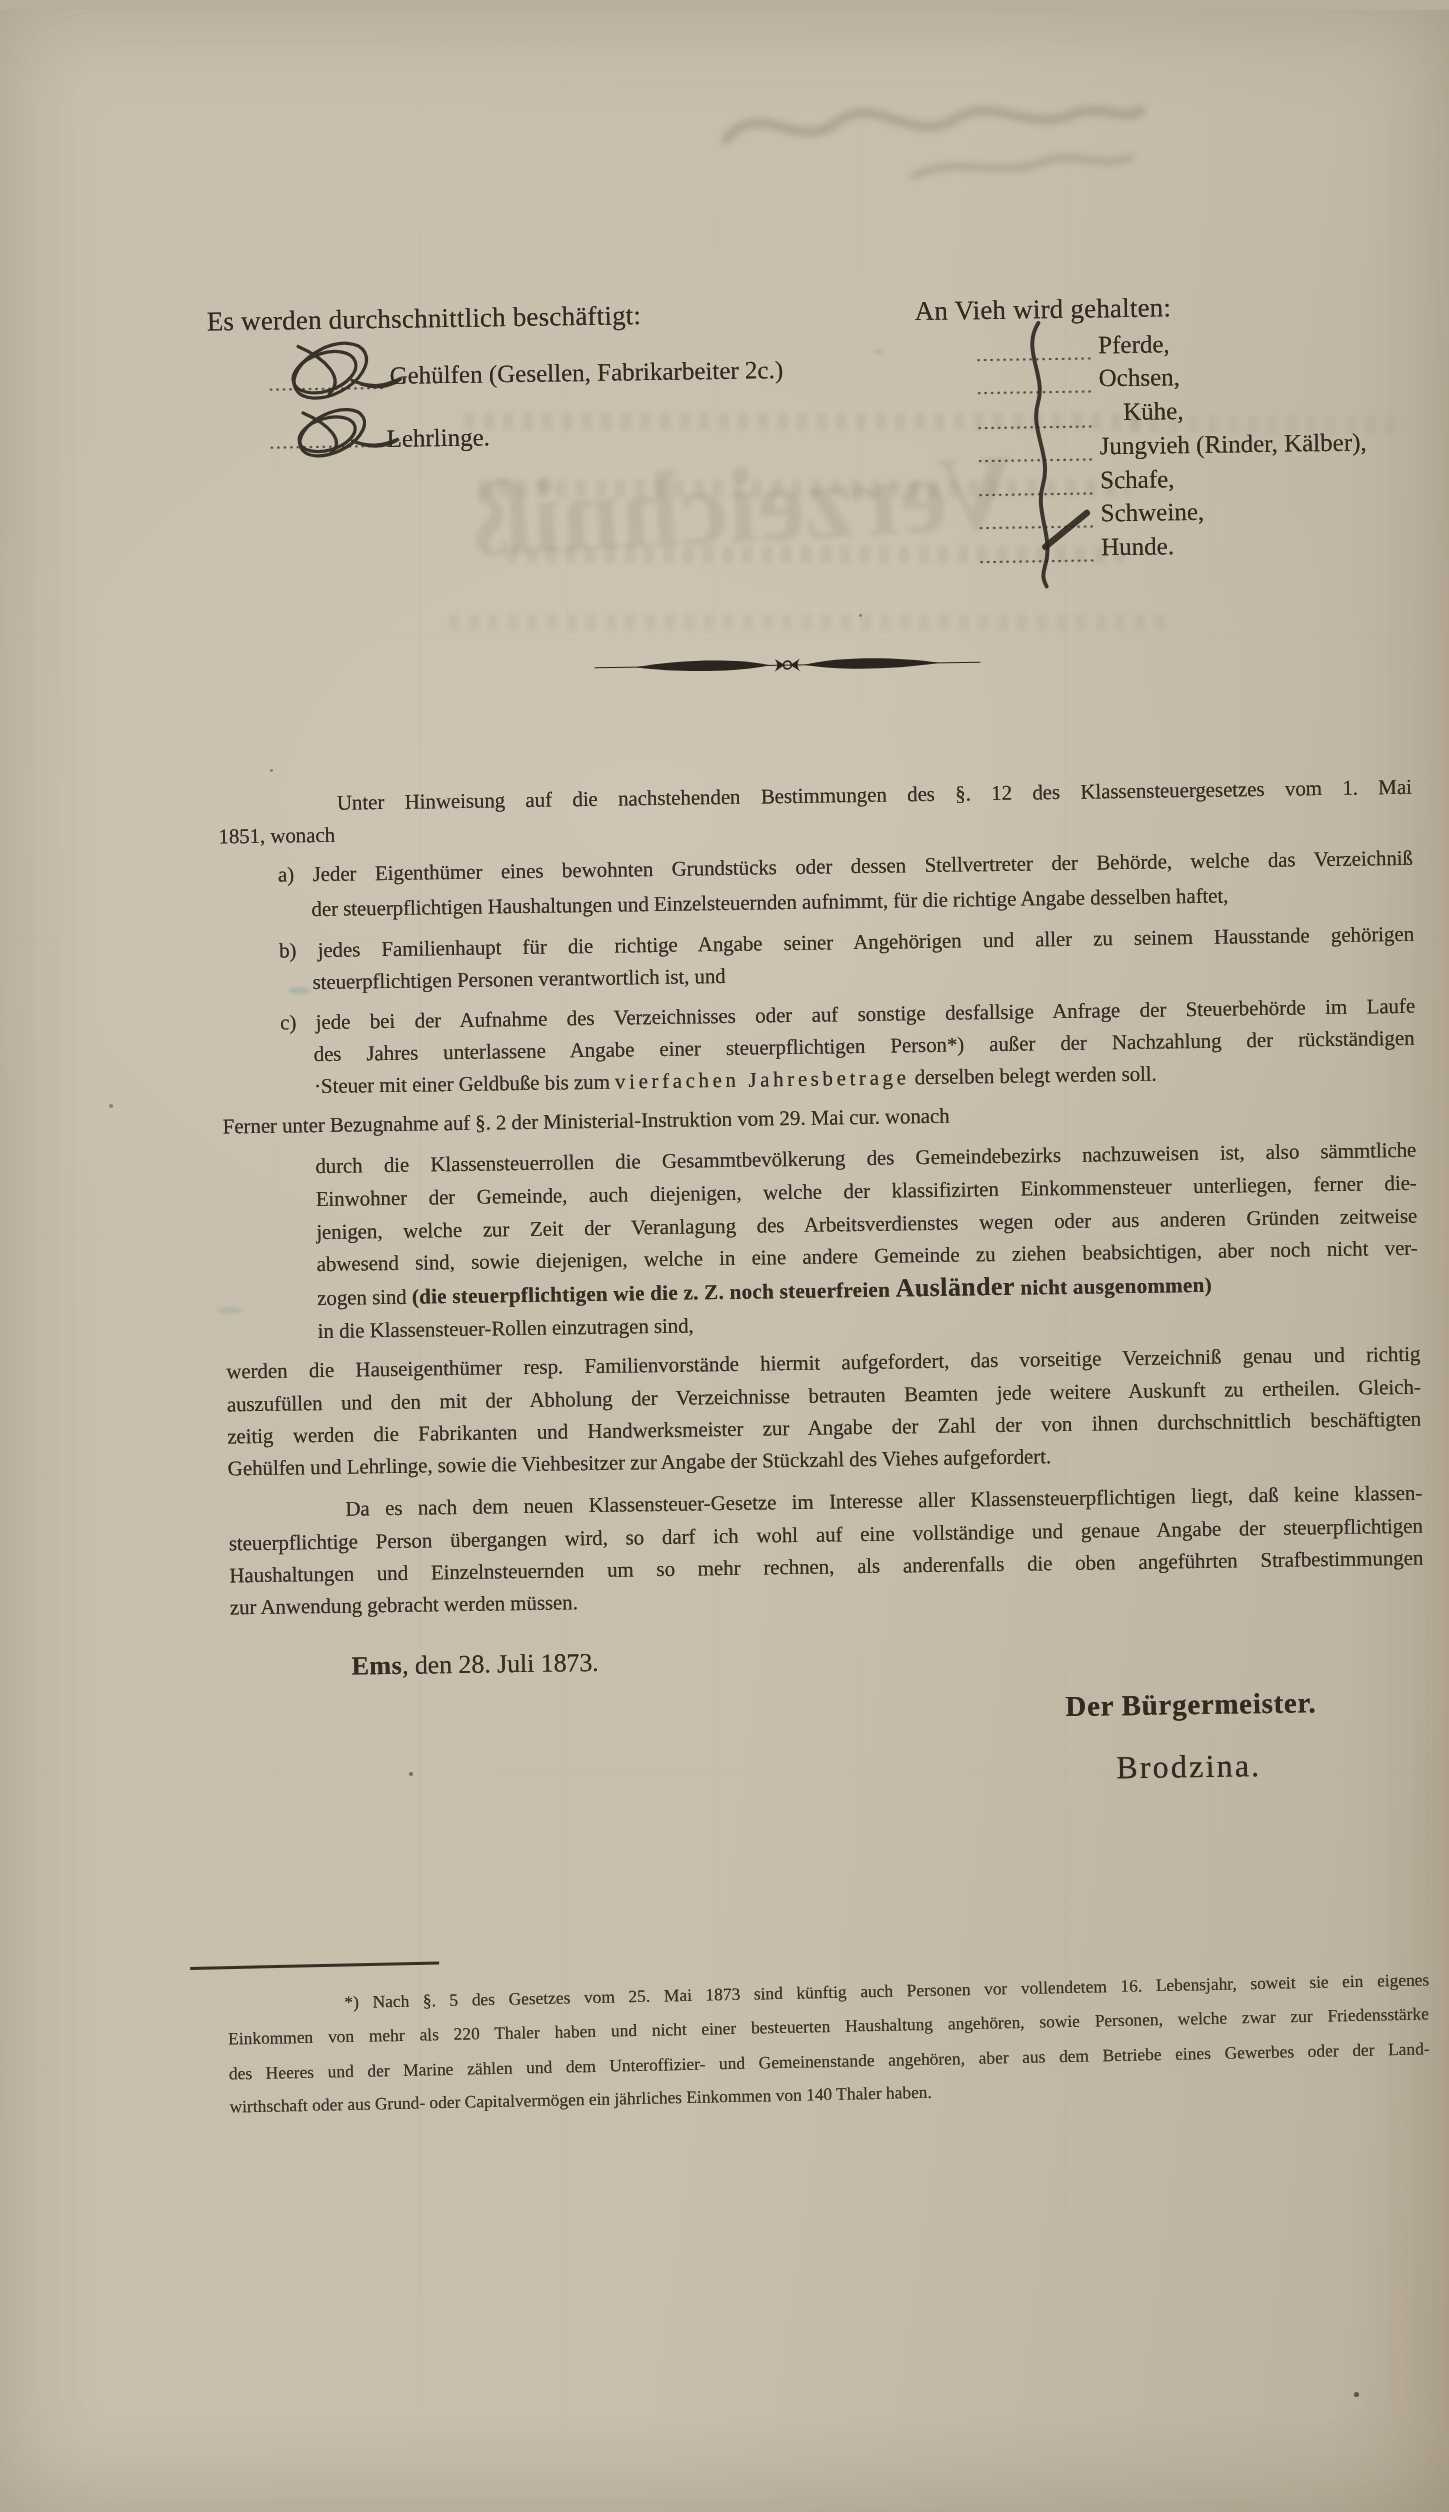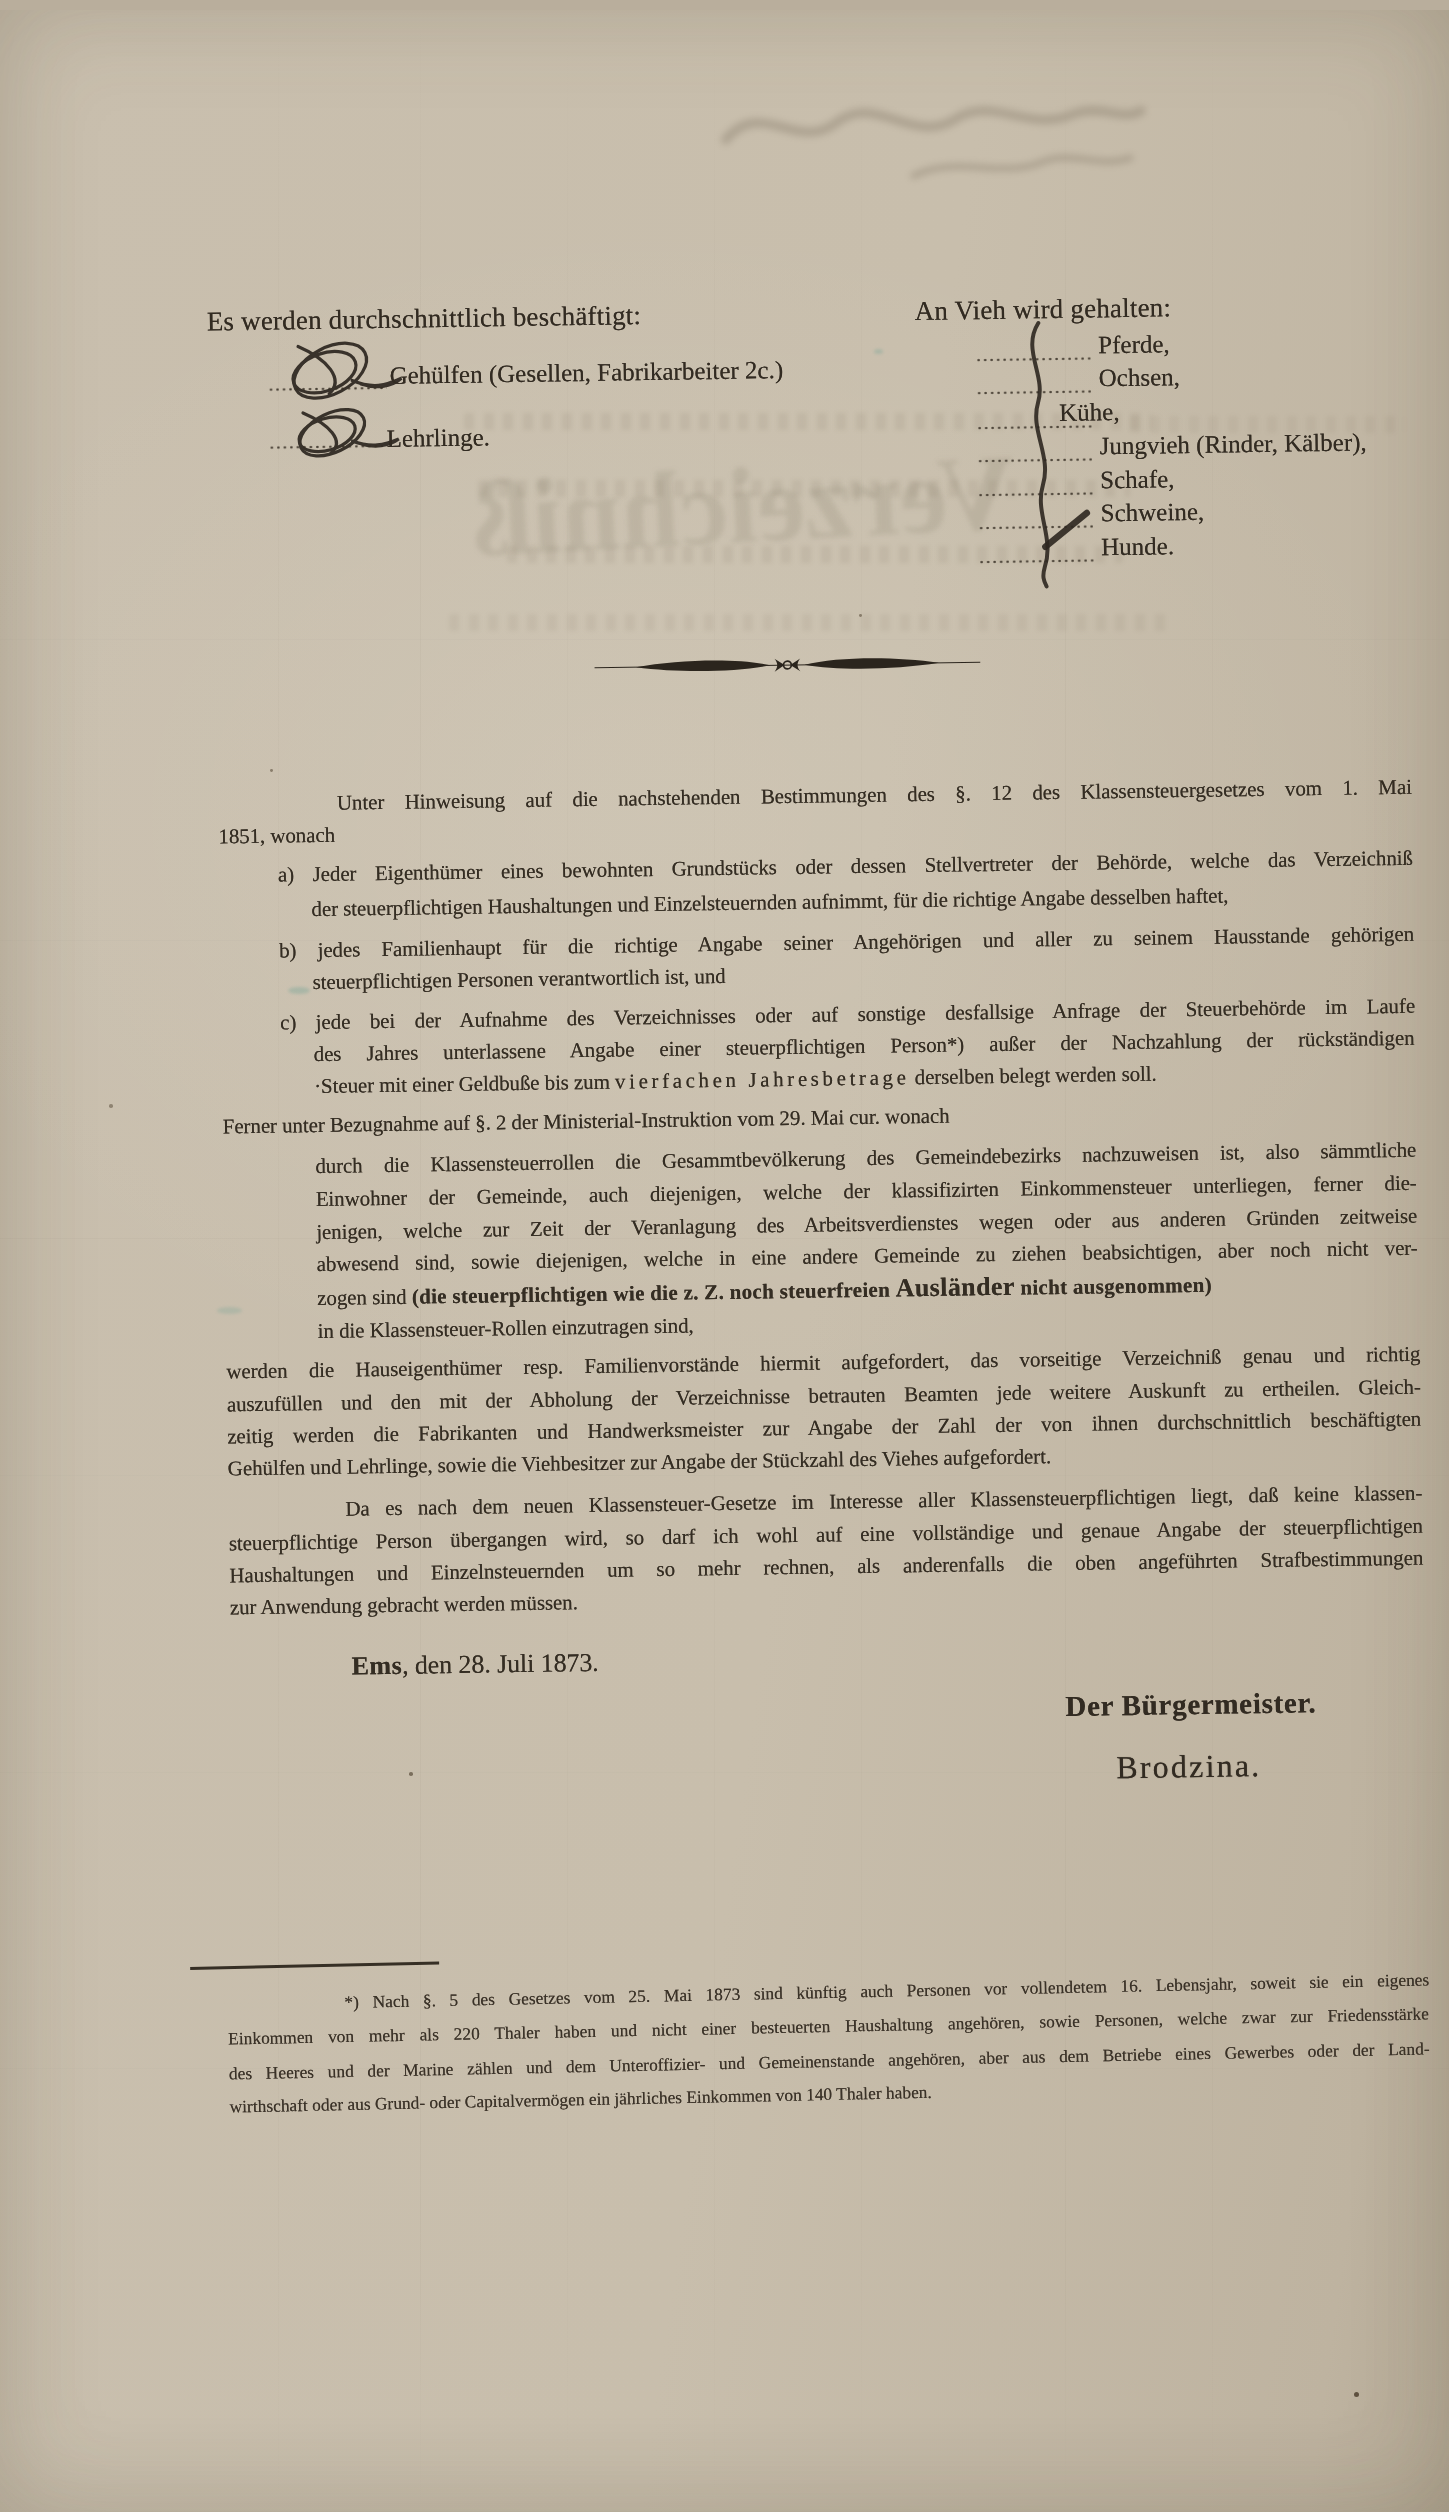--- a/index.html
+++ b/index.html
@@ -121,21 +121,21 @@
     <div class="dotted" style="left:281px;top:429px;width:114px;"></div>
     <div class="fill-label" style="left:399px;top:409px;">Lehrlinge.</div>
 
     <div class="h-frak" style="left:929px;top:288px;">An Vieh wird gehalten:</div>
 
     <div class="dotted" style="left:989px;top:352px;width:118px;"></div>
     <div class="fill-label" style="left:1112px;top:326px;">Pferde,</div>
     <div class="dotted" style="left:989px;top:385px;width:118px;"></div>
     <div class="fill-label" style="left:1112px;top:359px;">Ochsen,</div>
     <div class="dotted" style="left:989px;top:420px;width:118px;"></div>
-    <div class="fill-label" style="left:1072px;top:393px;">Kühe,</div>
+    <div class="fill-label" style="left:1136px;top:393px;">Kühe,</div>
     <div class="dotted" style="left:989px;top:453px;width:118px;"></div>
     <div class="fill-label" style="left:1112px;top:427px;">Jungvieh (Rinder, Kälber),</div>
     <div class="dotted" style="left:989px;top:487px;width:118px;"></div>
     <div class="fill-label" style="left:1112px;top:461px;">Schafe,</div>
     <div class="dotted" style="left:989px;top:520px;width:118px;"></div>
     <div class="fill-label" style="left:1112px;top:494px;">Schweine,</div>
     <div class="dotted" style="left:989px;top:554px;width:118px;"></div>
     <div class="fill-label" style="left:1112px;top:528px;">Hunde.</div>
 
     <svg width="58" height="275" style="left:1022px;top:312px;" viewBox="0 0 80 380">

